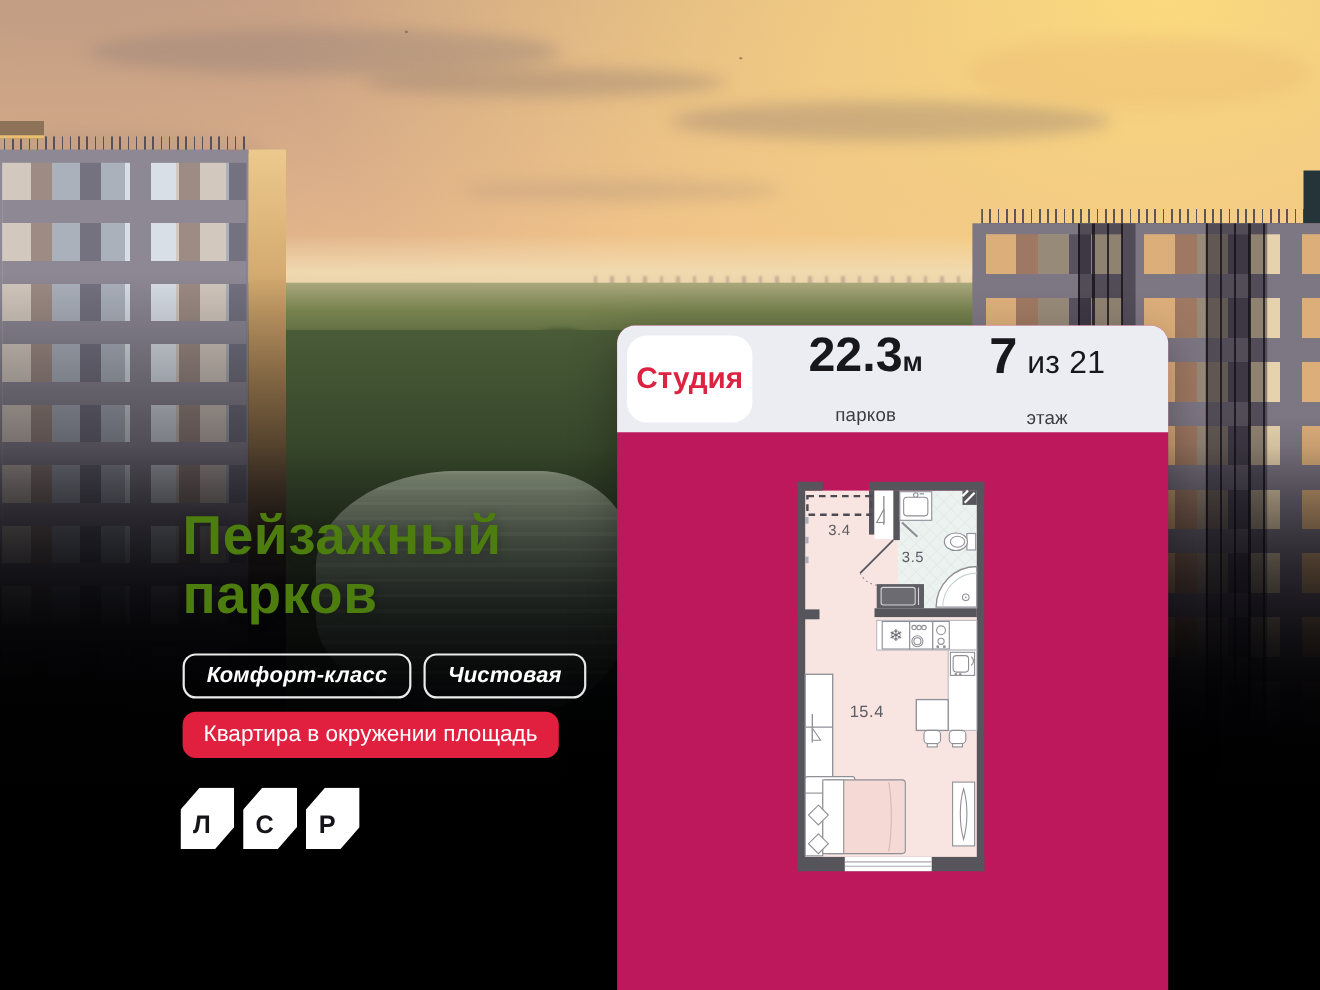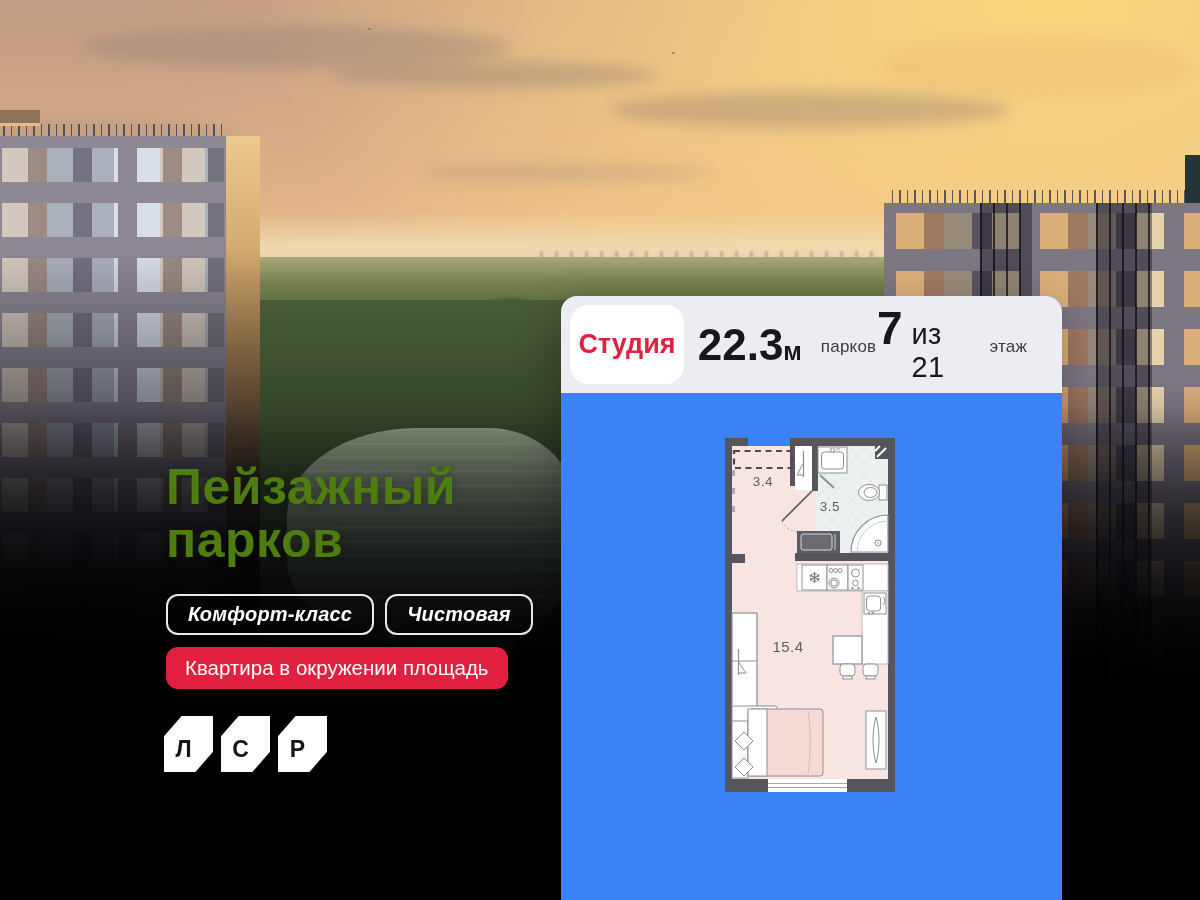--- a/index.html
+++ b/index.html
@@ -90,26 +90,26 @@
     font-weight:600;letter-spacing:.2px;background:rgba(8,8,10,.08);}
   .red-badge{position:absolute;left:166px;top:647px;height:42px;display:inline-flex;align-items:center;
     padding:0 19px;background:#e1203f;border-radius:12px;color:#fff;font-size:20.5px;font-weight:500;}
   .logo{position:absolute;left:164px;top:716px;display:flex;gap:8px;}
   .logo-cube{box-sizing:border-box;width:49px;height:56px;background:#fff;
     clip-path:polygon(36% 0,100% 0,100% 64%,64% 100%,0 100%,0 36%);
     display:flex;align-items:center;justify-content:center;padding:12px 12px 2px 2px;
     color:#141419;font-weight:700;font-size:23px;}
 
   
-  .card{position:absolute;left:561px;top:296px;width:501px;height:604px;background:#3b82f6;
+  .card{position:absolute;left:561px;top:296px;width:501px;height:604px;background:#be185d;
     border-radius:16px 16px 0 0;box-shadow:0 14px 44px rgba(0,0,0,.30);}
   .card-header{position:relative;height:97px;background:#ecedf3;border-radius:16px 16px 0 0;}
   .chip{position:absolute;left:9px;top:9px;width:114px;height:79px;background:#fff;border-radius:18px;
     display:flex;align-items:center;justify-content:center;color:#dc2342;font-size:27px;font-weight:700;}
-  .stat{position:absolute;top:0;height:100%;display:flex;
+  .stat{position:absolute;top:0;height:100%;display:flex;flex-direction:column;
     align-items:center;justify-content:center;gap:19px;}
   .stat-area{left:151px;width:150px;}
   .stat-floor{left:316px;width:150px;}
   .numrow{display:flex;align-items:baseline;color:#17171c;}
   .num-big{font-size:44px;font-weight:700;line-height:44px;}
   .num-big2{font-size:46px;font-weight:700;line-height:46px;}
   .num-unit{font-size:25px;font-weight:700;}
   .num-suffix{font-size:29px;font-weight:500;margin-left:9px;letter-spacing:.2px;}
   .stat-label{margin-top:4px;font-size:17px;color:#3c3c43;font-weight:500;letter-spacing:.2px;}
   .card-body{position:relative;height:507px;}

